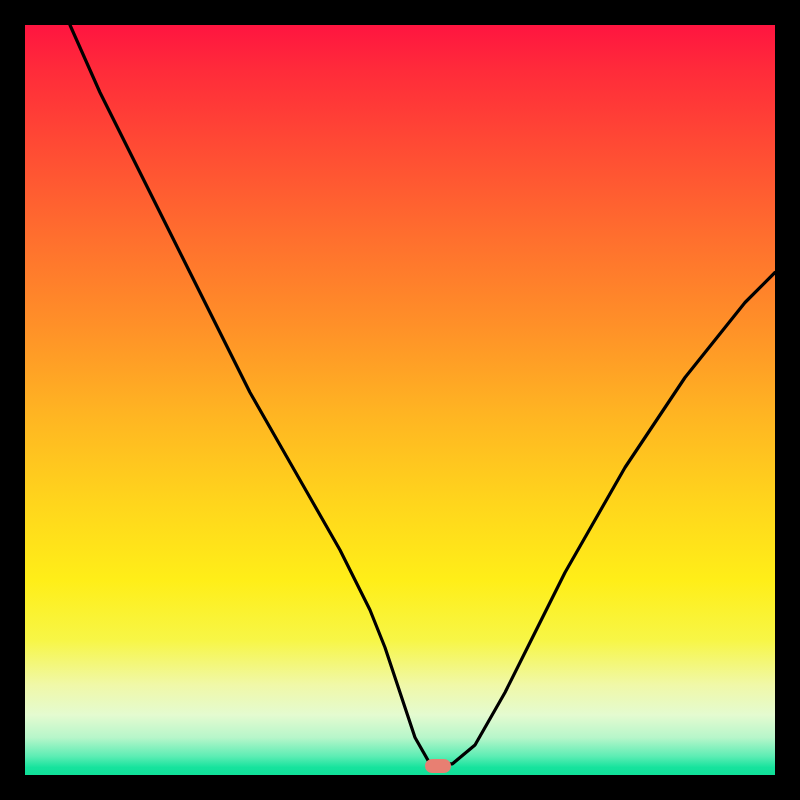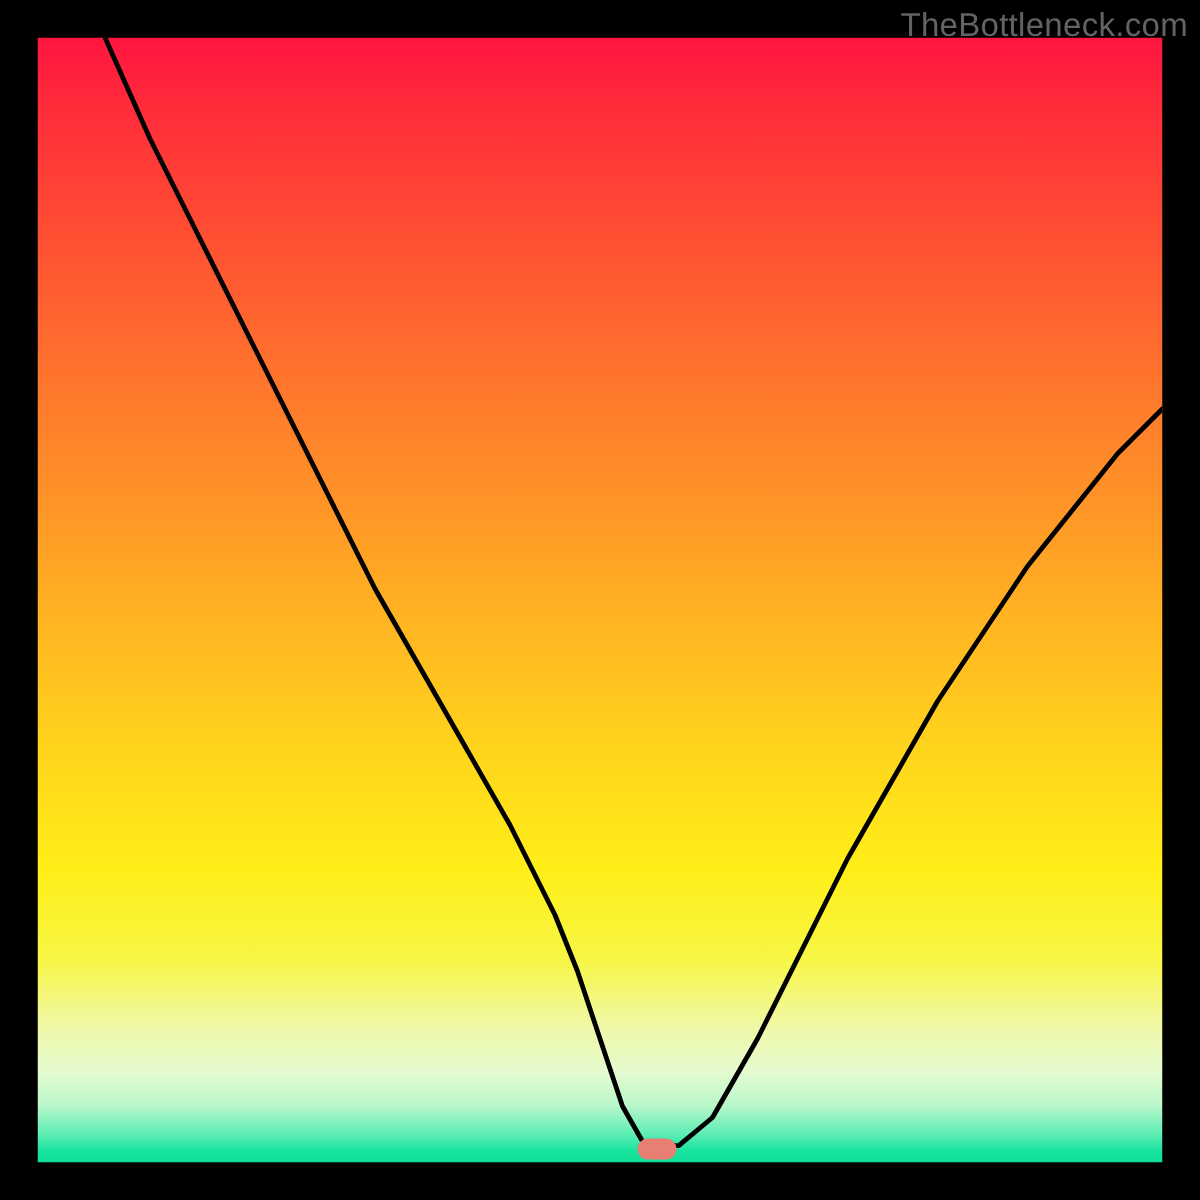--- a/index.html
+++ b/index.html
@@ -68,21 +68,20 @@
     height: 14px;
     border-radius: 7px;
     background: #e87f72;
     transform: translate(-50%, -50%);
   }
 </style>
 </head>
 <body>
 
 <div class="frame">
-  <div class="watermark">TheBottleneck.com</div>
 
   <div class="plot-area">
     <div class="gradient-bg"></div>
 
     <svg class="curve-svg" viewBox="0 0 750 750" preserveAspectRatio="none">
       <path id="curve-path" fill="none" stroke="#000" stroke-width="3.2" stroke-linejoin="round" stroke-linecap="round" d="M45.0 0.0 L75.0 67.5 L105.0 127.5 L135.0 187.5 L165.0 247.5 L195.0 307.5 L225.0 367.5 L255.0 420.0 L285.0 472.5 L315.0 525.0 L345.0 585.0 L360.0 622.5 L375.0 667.5 L390.0 712.5 L405.0 738.8 L412.5 738.8 L427.5 738.8 L450.0 720.0 L480.0 667.5 L510.0 607.5 L540.0 547.5 L570.0 495.0 L600.0 442.5 L630.0 397.5 L660.0 352.5 L690.0 315.0 L720.0 277.5 L750.0 247.5 "></path>
     </svg>
 
     <div id="marker" class="marker" style="left: 412.5px; top: 741px; background: rgb(232, 127, 114);"></div>
   </div>

